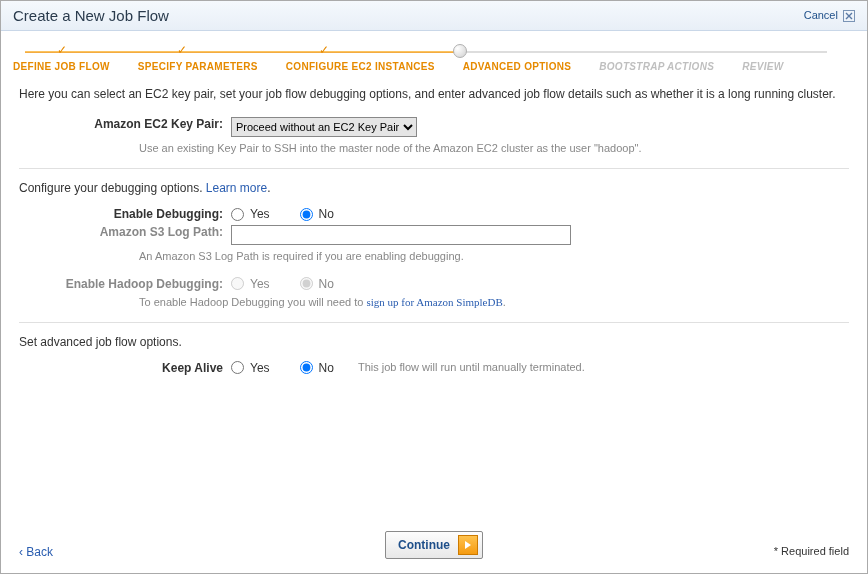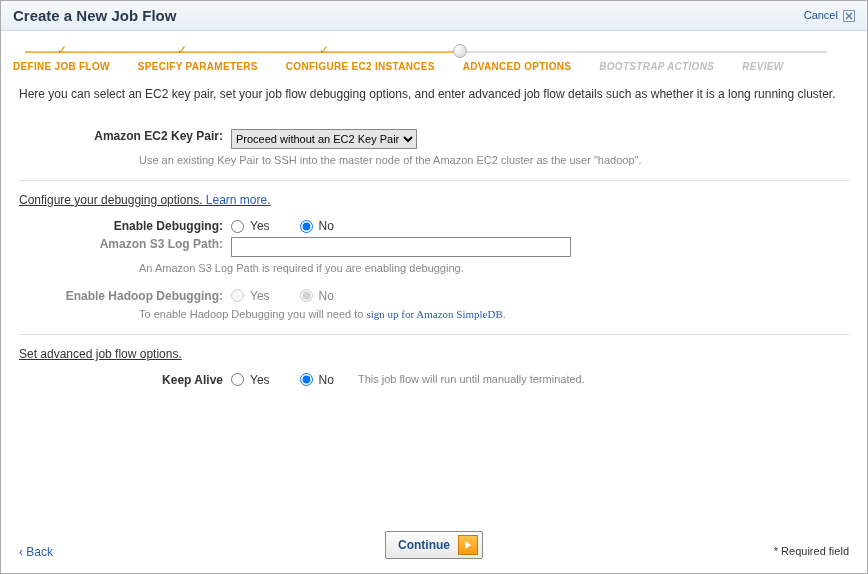--- a/index.html
+++ b/index.html
@@ -16,21 +16,21 @@
   .header {
     background: linear-gradient(#f5f9fd, #e8eff7);
     border-bottom: 1px solid #c9d7e8;
     padding: 6px 12px;
     display: flex;
     justify-content: space-between;
     align-items: center;
   }
   .header-title {
     font-size: 15px;
-    font-weight: bold;
+    font-weight: normal;
     color: #2a3b4d;
   }
   .header-cancel {
     font-size: 11px;
     color: #22528b;
     cursor: pointer;
   }
   .header-cancel svg { vertical-align: middle; margin-left: 2px; }
   .wizard {
     display: flex;
@@ -75,21 +75,21 @@
   .track-future { background: #ddd; }
   .node {
     position: absolute;
     top: 13px;
     width: 14px; height: 14px;
     border-radius: 50%;
     background: radial-gradient(circle at 30% 30%, #fff, #d0d0d0);
     border: 1px solid #b0b0b0;
   }
   .content { padding: 10px 18px 0 18px; }
-  .intro { font-size: 12px; color: #333; line-height: 1.4; margin-bottom: 26px; }
+  .intro { font-size: 12px; color: #333; line-height: 1.4; margin-bottom: 14px; }
   .row {
     display: flex;
     align-items: flex-start;
     margin-bottom: 4px;
   }
   .label-col {
     width: 212px;
     text-align: right;
     padding-right: 8px;
     font-size: 12px;
@@ -107,21 +107,20 @@
   .help a { color: #2a5db0; text-decoration: none; font-family: Liberation Serif, serif; }
   hr.div {
     border: none;
     border-top: 1px solid #e0e0e0;
     margin: 8px 0 12px 0;
   }
   .section-intro {
     font-size: 12px;
     color: #333;
     margin-bottom: 12px;
-    text-decoration: underline;
   }
   .section-intro a { color: #2a5db0; text-decoration: none; }
   select {
     font-size: 11px;
     border: 1px solid #888;
     background: #e5e5e5;
     height: 20px;
   }
   input[type=text] {
     border: 1px solid #888;

